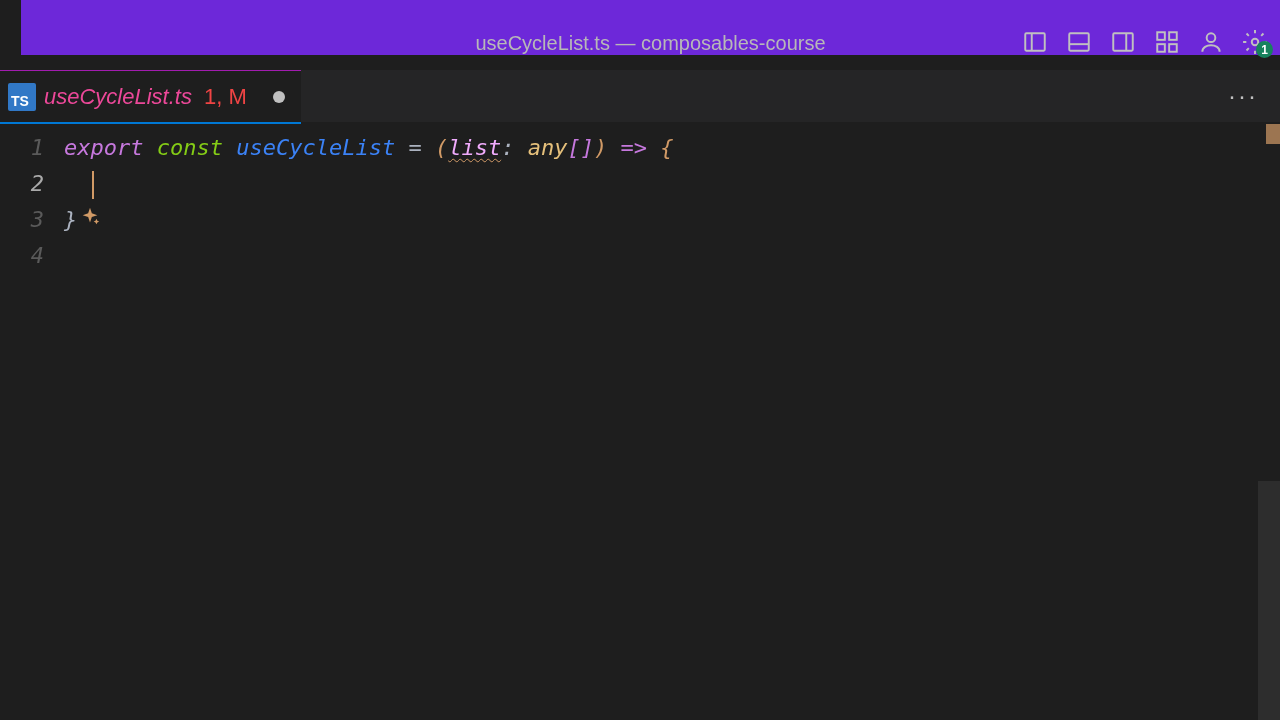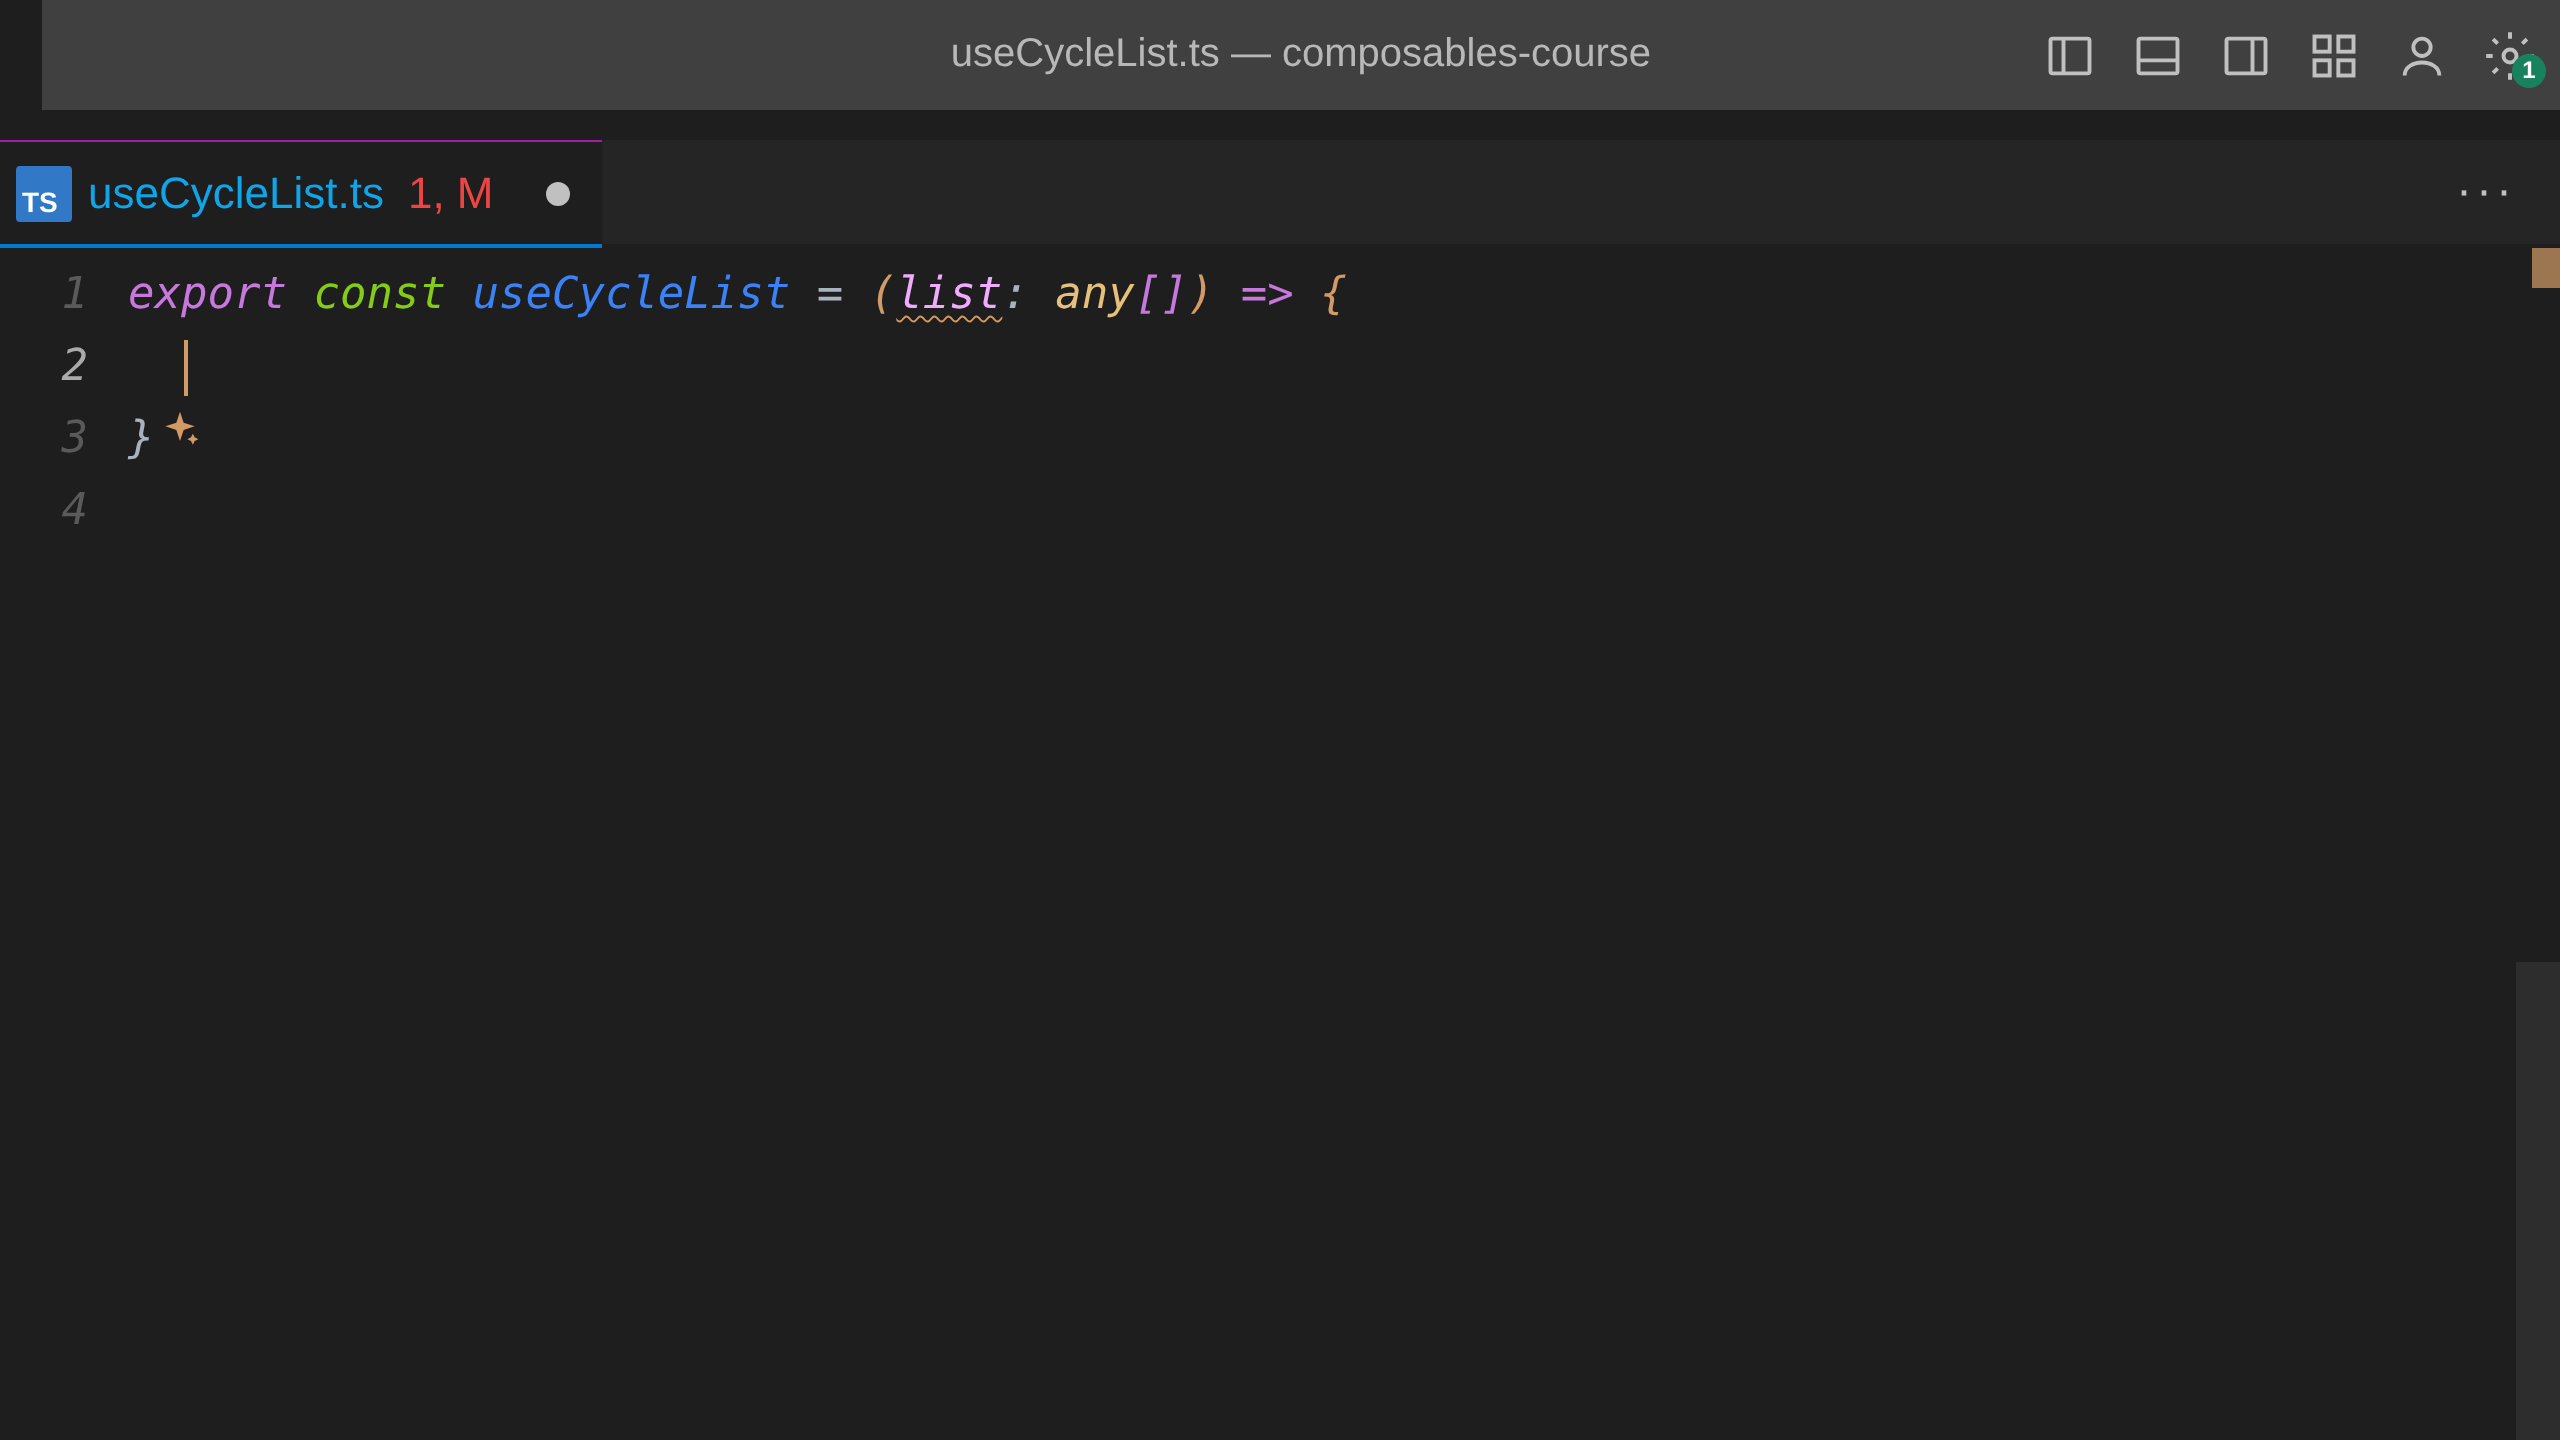--- a/index.html
+++ b/index.html
@@ -10,23 +10,23 @@
     body {
       width: 1280px;
       height: 720px;
       background: #1e1e1e;
       font-family: -apple-system, BlinkMacSystemFont, 'Segoe UI', sans-serif;
       overflow: hidden;
       color: #cccccc;
     }
     .title-bar {
       height: 55px;
-      background: #404040;
-      display: flex;
-      align-items: center;
+      background: #6d28d9;
+      display: flex;
+      align-items: flex-end;
       justify-content: center;
       position: relative;
       margin-left: 21px;
     }
     .title-text {
       color: #b8b8b8;
       font-size: 20px;
     }
     .title-actions {
       position: absolute;
@@ -100,22 +100,23 @@
       color: #fff;
       font-size: 14px;
       font-weight: 700;
       display: flex;
       align-items: flex-end;
       justify-content: flex-start;
       padding: 2px 3px;
       border-radius: 2px;
     }
     .tab-filename {
-      color: #0ea5e9;
+      color: #ec4899;
       font-size: 22px;
+      font-style: italic;
     }
     .tab-status {
       color: #ef4444;
       font-size: 22px;
       margin-left: 4px;
     }
     .unsaved-dot {
       width: 12px;
       height: 12px;
       border-radius: 50%;

